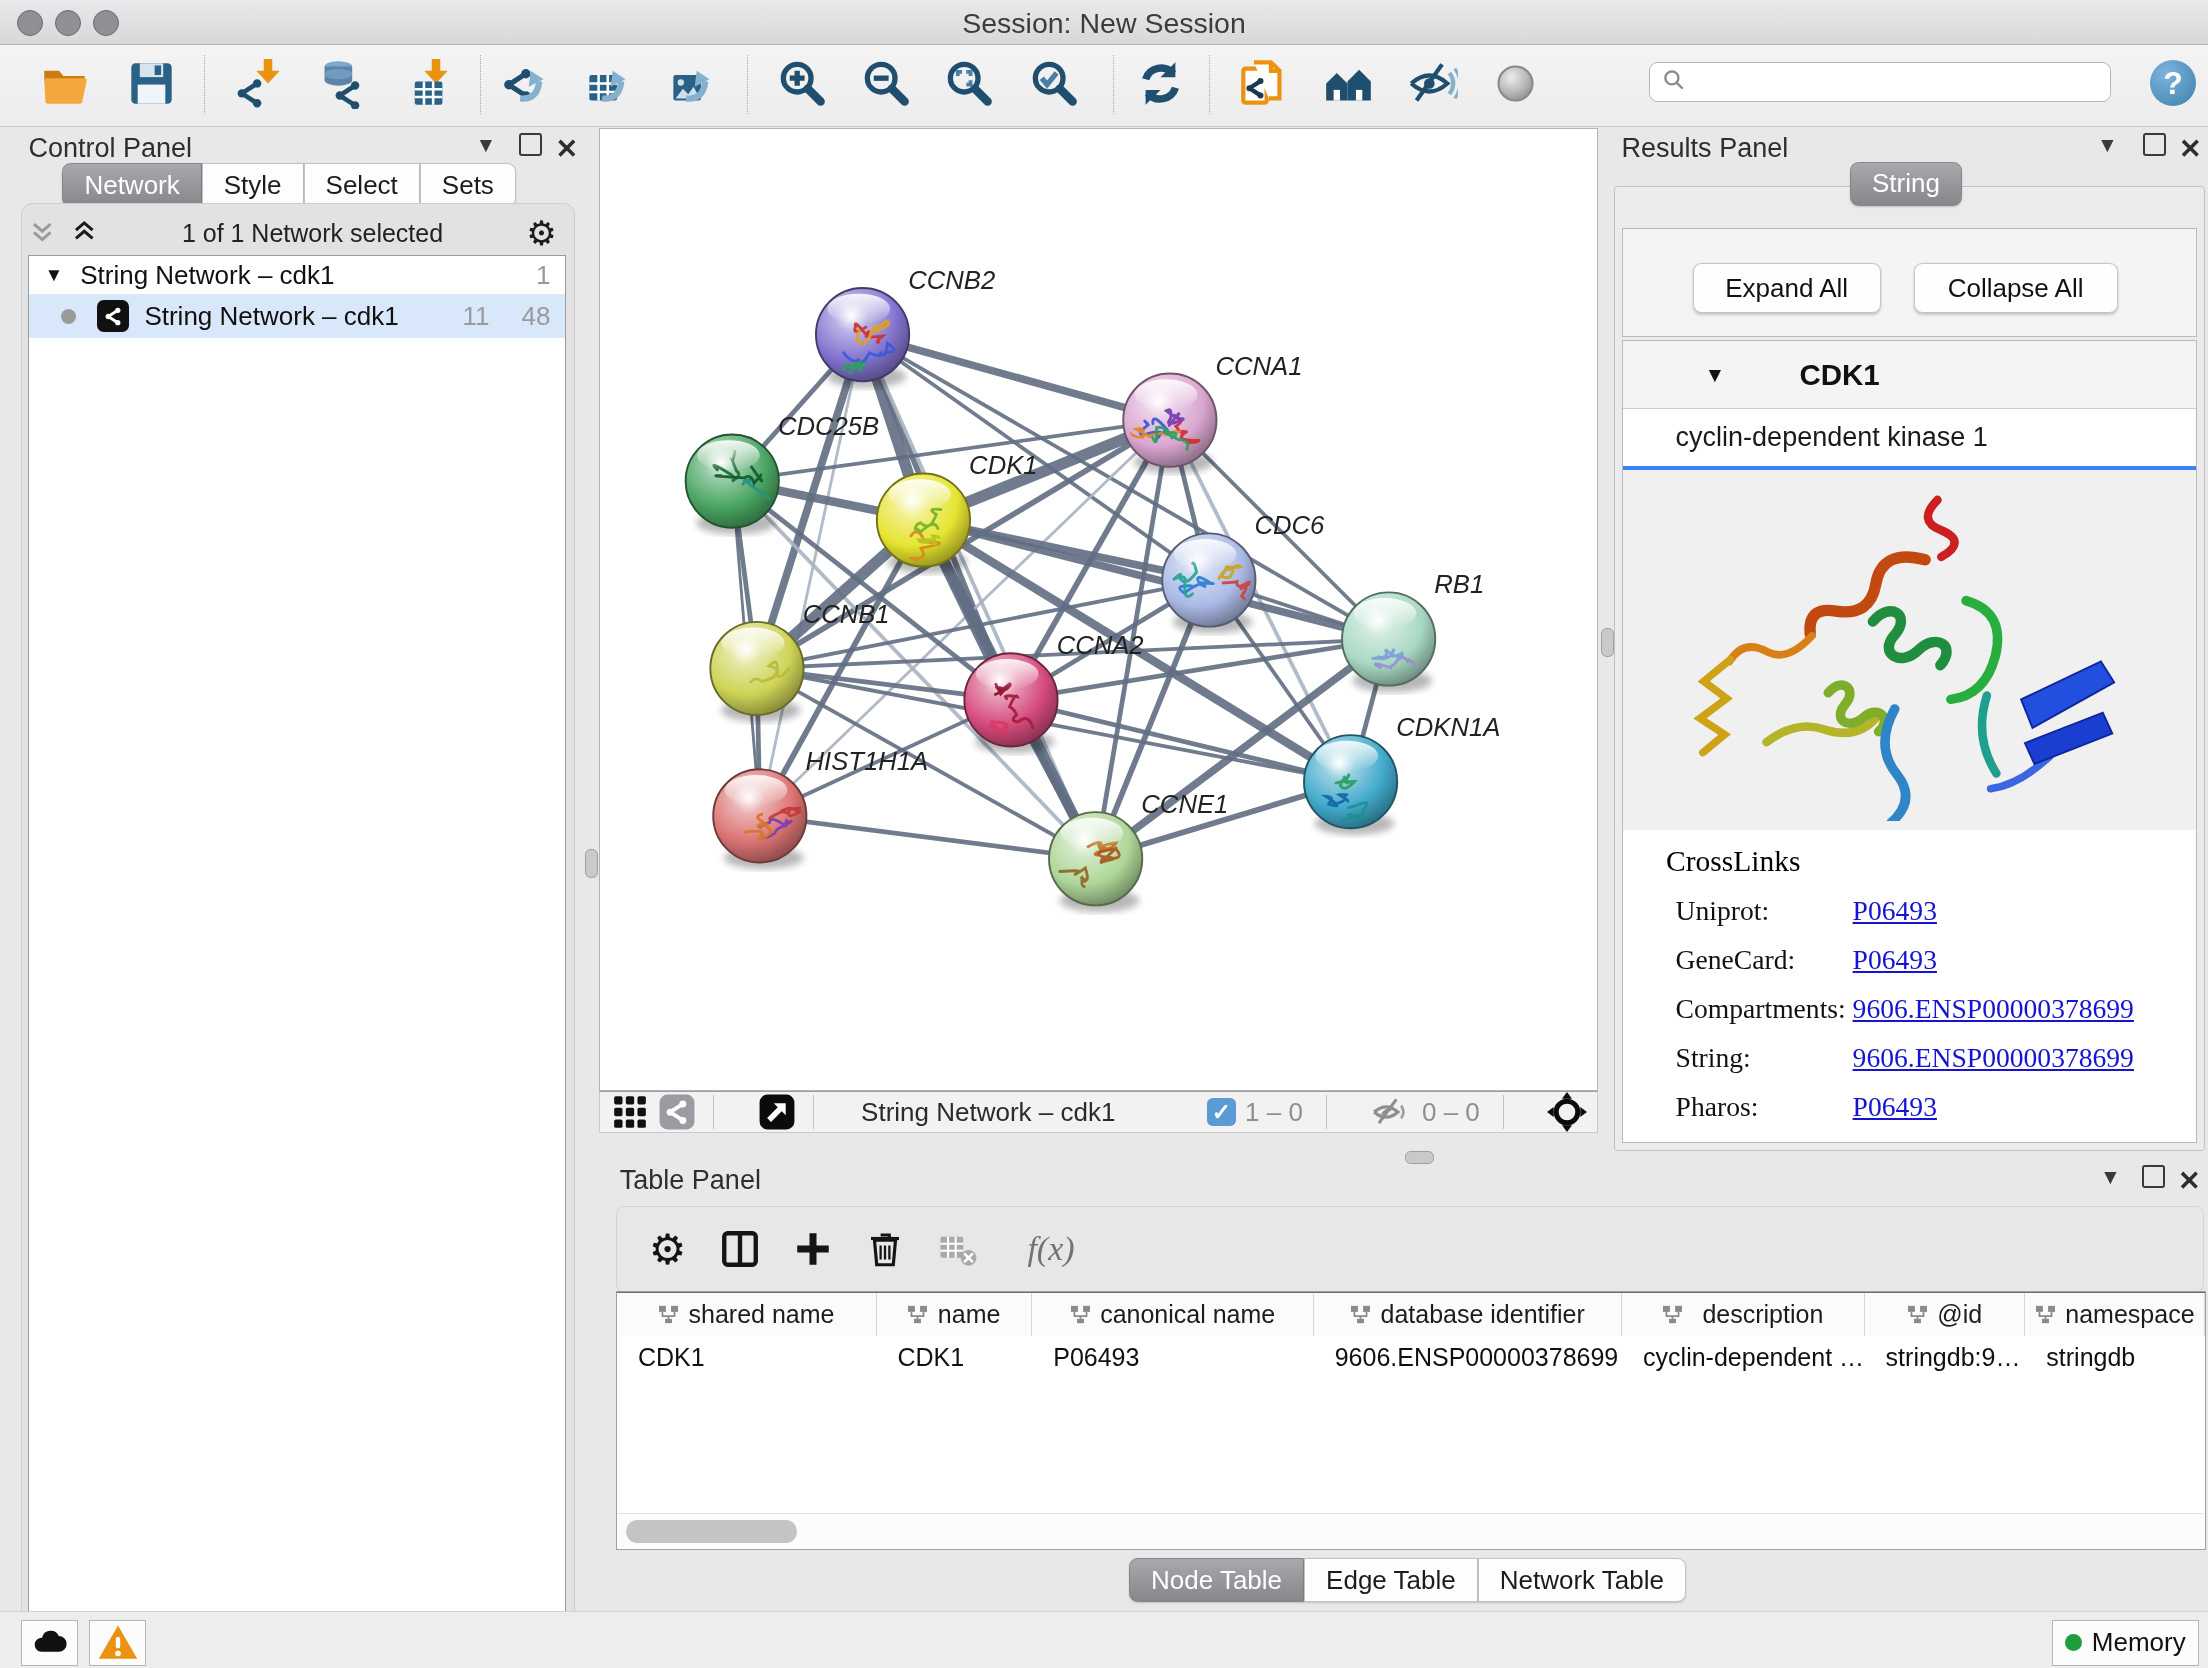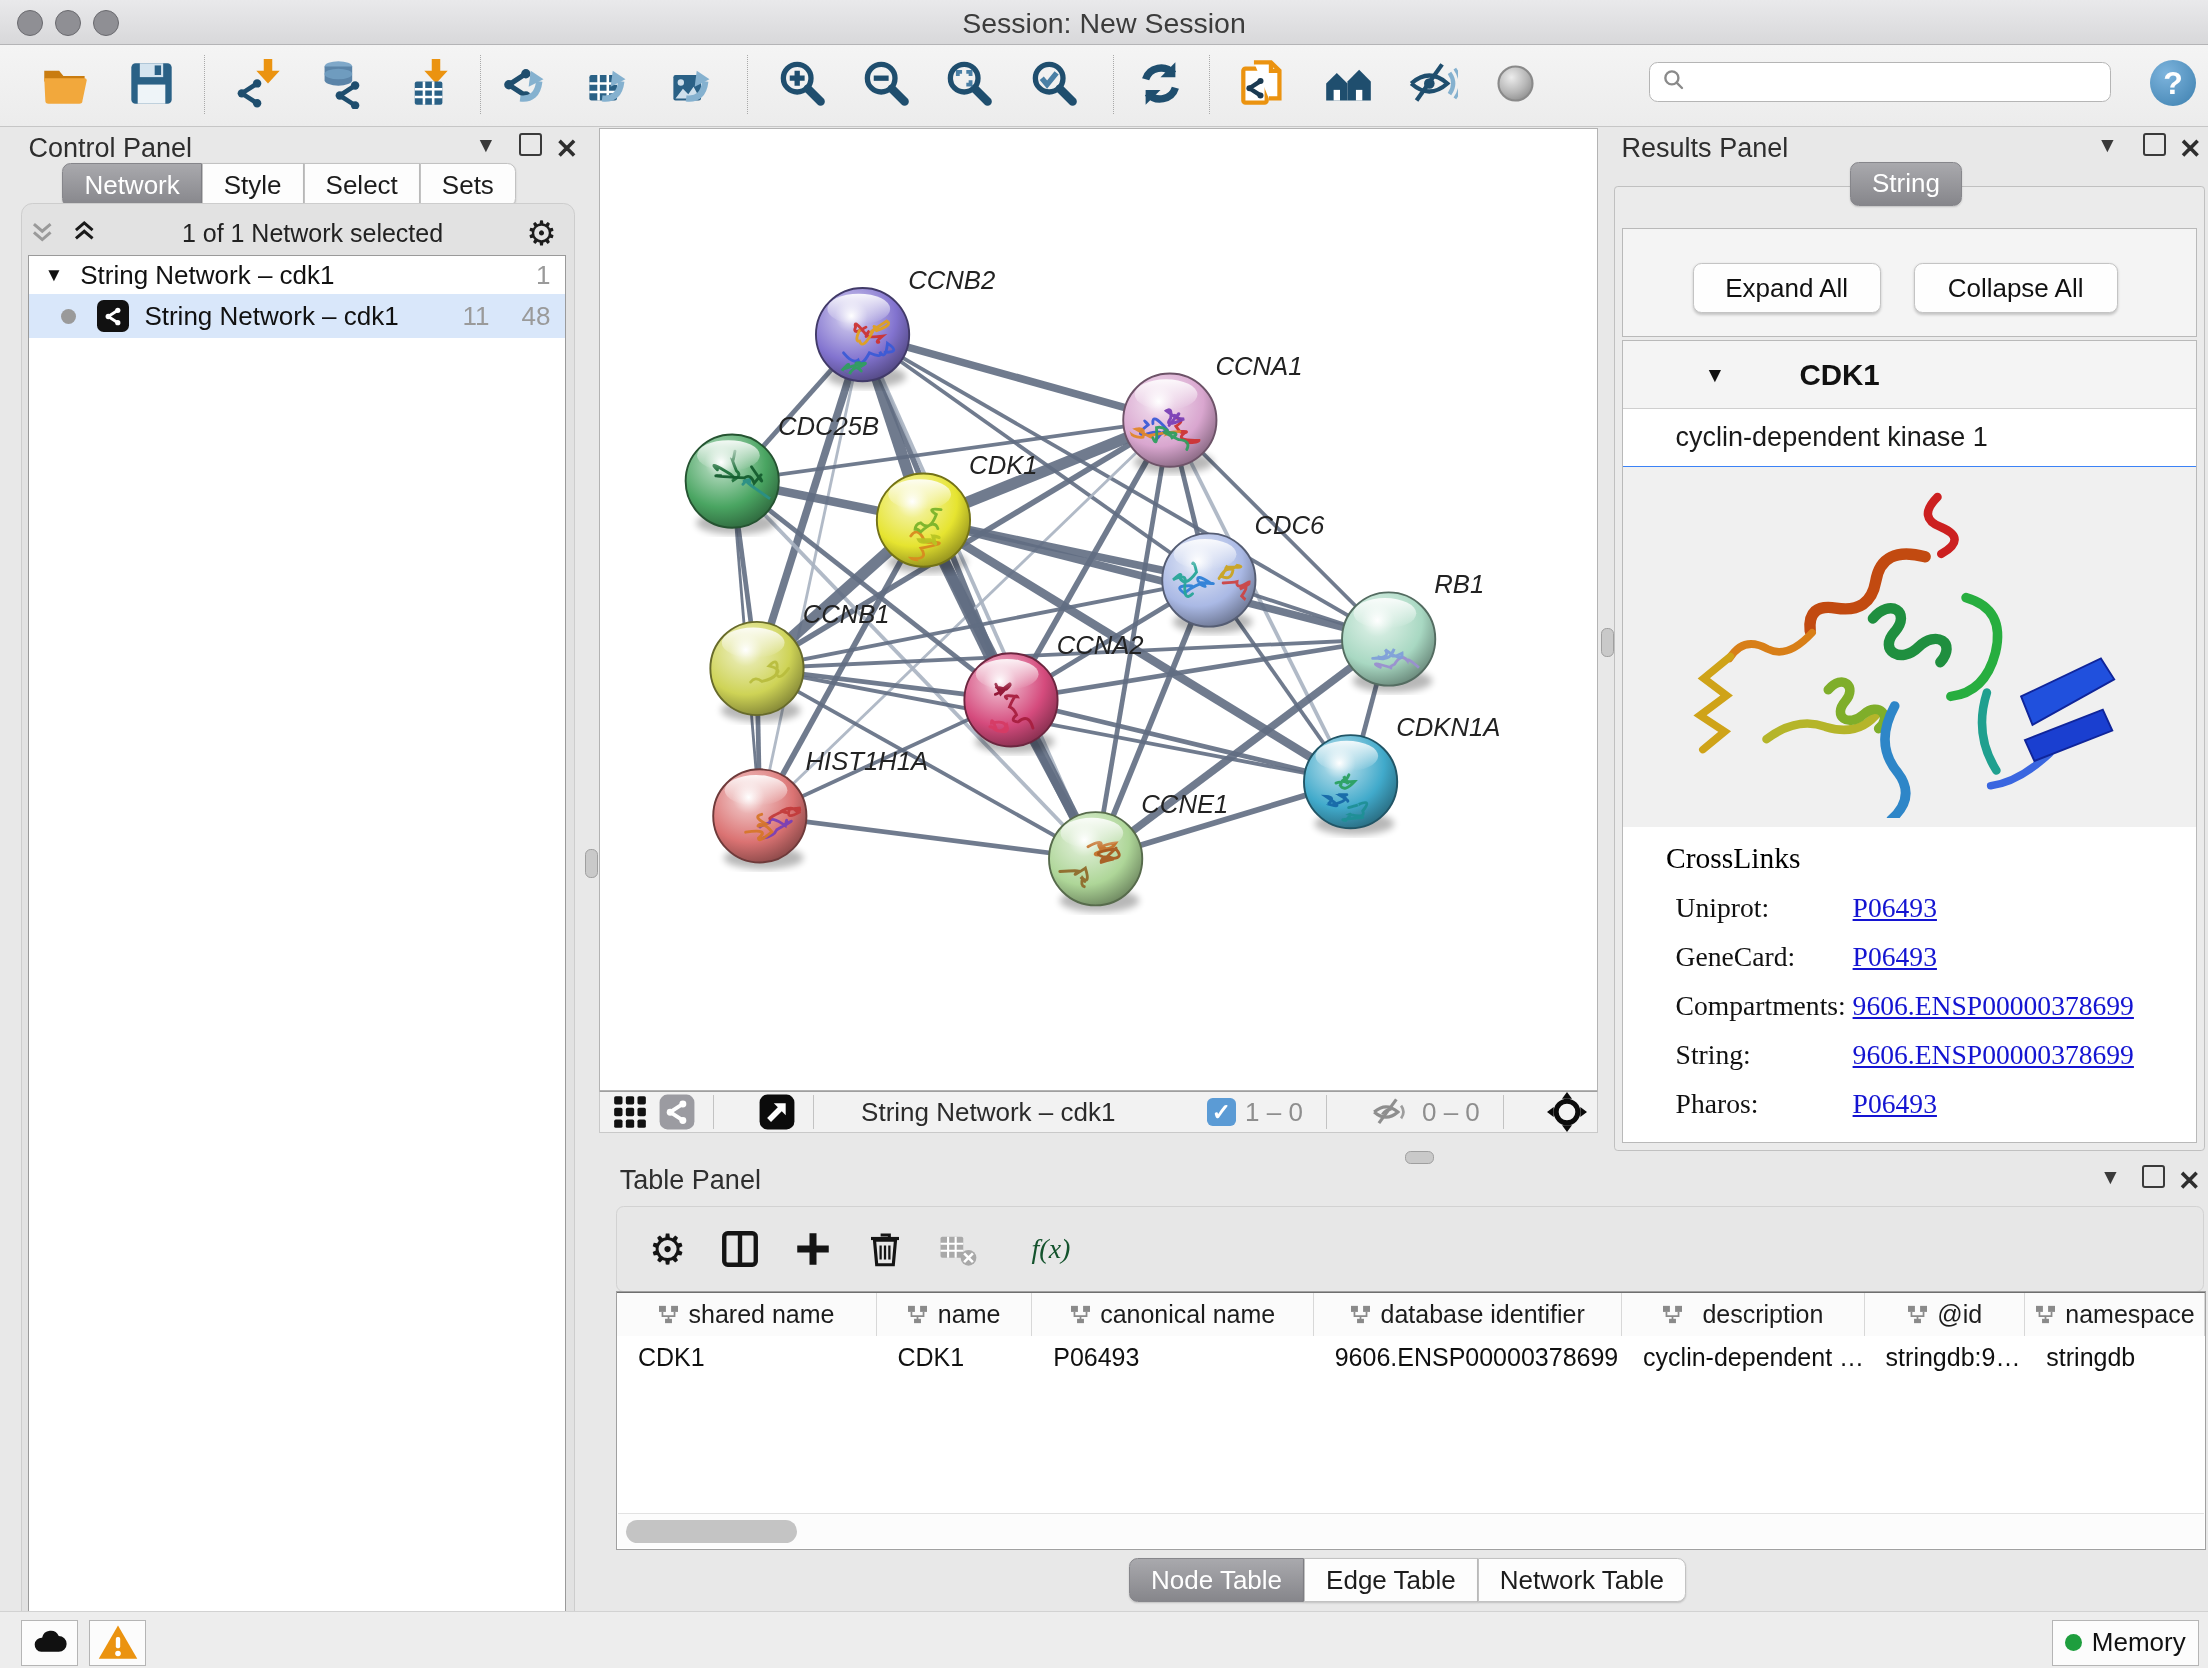--- a/index.html
+++ b/index.html
@@ -67,34 +67,34 @@
   .results-panel{position:absolute;left:1614px;top:133px;width:590px;height:1016px;}
   .rp-outer{position:absolute;left:0px;top:53px;width:589px;height:963px;background:#ebebeb;
     border:1px solid #c0c0c0;border-radius:3.8px;}
   .rp-tab{position:absolute;left:236px;top:28.5px;z-index:3;}
   .rp-btnbox{position:absolute;left:7.6px;top:95px;width:573px;height:107px;background:#f4f4f4;border:1.4px solid #b9b9b9;}
   .rp-btn{position:absolute;top:34px;height:48px;background:#fefefe;border:1px solid #c4c4c4;border-radius:8.6px;
     font-size:26px;color:#111;display:flex;align-items:center;justify-content:center;box-shadow:0 1.9px 2.9px rgba(0,0,0,.2);}
   .rp-content{position:absolute;left:7.6px;top:207px;width:573px;height:801px;background:#fff;border:1.4px solid #b9b9b9;overflow:hidden;}
   .rp-hd{height:67px;background:#f4f4f4;border-bottom:1px solid #cfcfcf;display:flex;align-items:center;}
   .rp-hd .nm{font-size:29.5px;font-weight:bold;color:#111;margin-left:74px;}
-  .rp-desc{height:57px;border-bottom:1px solid #3b82f6;display:flex;align-items:center;font-size:27px;color:#1a1a1a;padding-left:53px;}
+  .rp-desc{height:57px;border-bottom:4px solid #3b82f6;display:flex;align-items:center;font-size:27px;color:#1a1a1a;padding-left:53px;}
   .rp-img{height:360px;background:#f0f0f0;display:flex;align-items:center;justify-content:center;}
   .rp-cross{font-family:"Liberation Serif",serif;padding:15px 0 0 53px;}
   .rp-cross .h{font-size:29.5px;font-weight:normal;color:#000;margin-bottom:7.6px;margin-left:-9.5px;}
   .xrow{display:flex;font-size:27.6px;line-height:49px;}
   .xrow .lb{width:177px;color:#111;}
   .xrow a{color:#1414d2;text-decoration:underline;}
 
   
   .table-panel{position:absolute;left:616px;top:1165px;width:1592px;height:438px;}
   .tp-toolbox{position:absolute;left:0;top:41px;width:1586px;height:84px;background:#e7e7e7;
     border:1px solid #d2d2d2;border-radius:7.6px;display:flex;align-items:center;}
   .tp-icon{margin-left:28.5px;display:flex;align-items:center;justify-content:center;width:44px;height:44px;}
-  .fx{font-family:"Liberation Serif",serif;font-style:italic;font-size:28px;color:#14532d;}
+  .fx{font-family:"Liberation Serif",serif;font-style:italic;font-size:34px;color:#737373;}
   .tp-table{position:absolute;left:0;top:126px;width:1590px;height:259px;background:#fff;border:1.4px solid #a0a0a0;box-sizing:border-box;}
   .tp-hrow{display:flex;height:44px;border-top:1.9px solid #6f6f6f;background:#fbfbfb;box-sizing:border-box;}
   .tp-hcell{display:flex;align-items:center;justify-content:center;font-size:25px;color:#1c1c1c;
     border-right:1.4px solid #d8d8d8;box-sizing:border-box;gap:9.5px;}
   .tp-drow{display:flex;height:42px;}
   .tp-dcell{font-size:25px;color:#101010;padding-left:21px;display:flex;align-items:center;box-sizing:border-box;}
   .tp-scroll{position:absolute;left:1px;bottom:1px;width:1586px;height:34px;background:#fcfcfc;border-top:1px solid #e2e2e2;}
   .tp-thumb{position:absolute;left:7.6px;top:5.7px;width:171px;height:23px;background:#c4c4c4;border-radius:11.4px;}
   .tp-tabs{position:absolute;left:513px;top:393px;}
 

